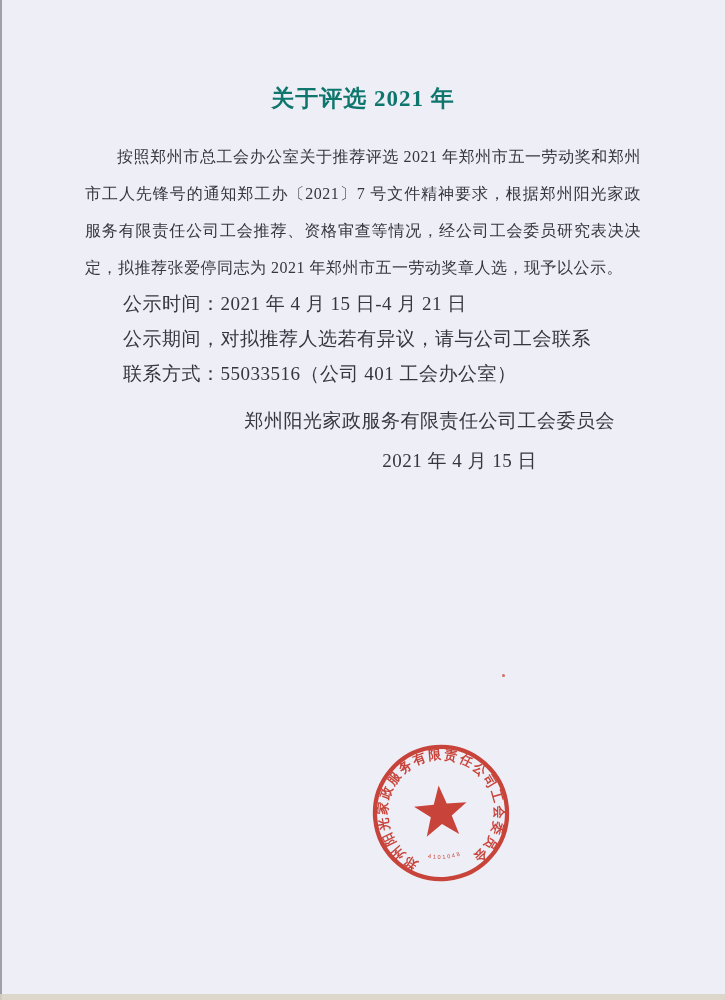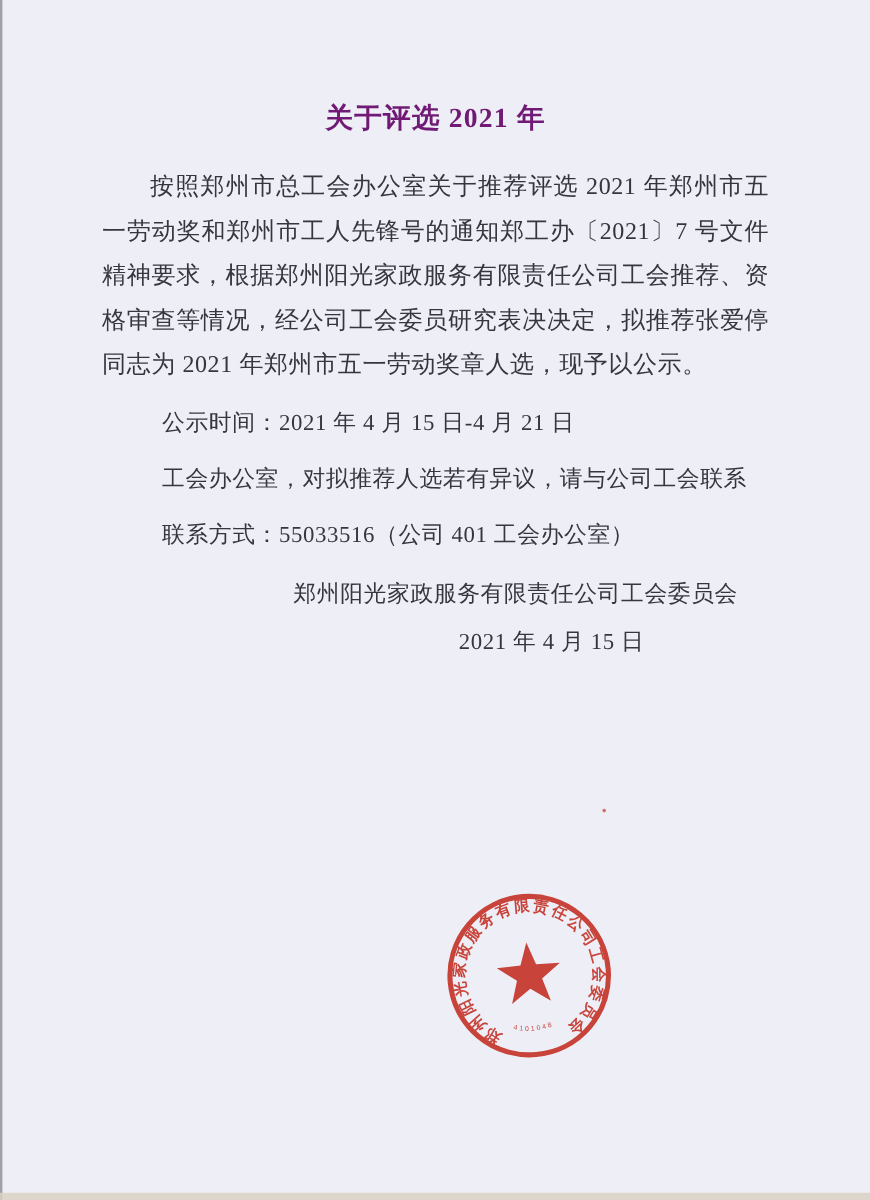--- a/index.html
+++ b/index.html
@@ -12,32 +12,32 @@
     font-family: "Liberation Serif", "DejaVu Serif", serif;
     color: #36363f;
     overflow: hidden;
   }
   .content {
     position: absolute;
     left: 85px;
     top: 76px;
     width: 556px;
   }
-  .doc-title { text-align: center; font-weight: 700; font-size: 23px; line-height: 45px; color: #701a75; letter-spacing: 1px; }
+  .doc-title { text-align: center; font-weight: 700; font-size: 23px; line-height: 45px; color: #0f766e; letter-spacing: 1px; }
   .body-block { margin-top: 17px; }
   .para {
     margin: 0;
-    font-size: 20px;
+    font-size: 16px;
     line-height: 37px;
     text-align: justify;
     text-indent: 2em;
     letter-spacing: 0.5px;
   }
   .notice {
-    margin: 12px;
+    margin: 0;
     font-size: 19px;
     line-height: 35px;
     text-indent: 2em;
     letter-spacing: 0.5px;
     white-space: nowrap;
   }
   .sig-line {
     margin-top: 10px;
     font-size: 19px;
     line-height: 40px;
@@ -93,21 +93,21 @@
 
   <div class="content">
 
     <div class="doc-title">
       <div>关于评选 2021 年</div>
     </div>
 
     <div class="body-block">
       <p class="para">按照郑州市总工会办公室关于推荐评选 2021 年郑州市五一劳动奖和郑州市工人先锋号的通知郑工办〔2021〕7 号文件精神要求，根据郑州阳光家政服务有限责任公司工会推荐、资格审查等情况，经公司工会委员研究表决决定，拟推荐张爱停同志为 2021 年郑州市五一劳动奖章人选，现予以公示。</p>
       <p class="notice">公示时间：2021 年 4 月 15 日-4 月 21 日</p>
-      <p class="notice">工会办公室，对拟推荐人选若有异议，请与公司工会联系</p>
+      <p class="notice">公示期间，对拟推荐人选若有异议，请与公司工会联系</p>
       <p class="notice">联系方式：55033516（公司 401 工会办公室）</p>
     </div>
 
     <div class="sig-line">郑州阳光家政服务有限责任公司工会委员会</div>
     <div class="date-line">2021 年 4 月 15 日</div>
 
   </div>
 
   <div class="seal">
     <svg viewBox="0 0 200 200" width="142" height="142">

